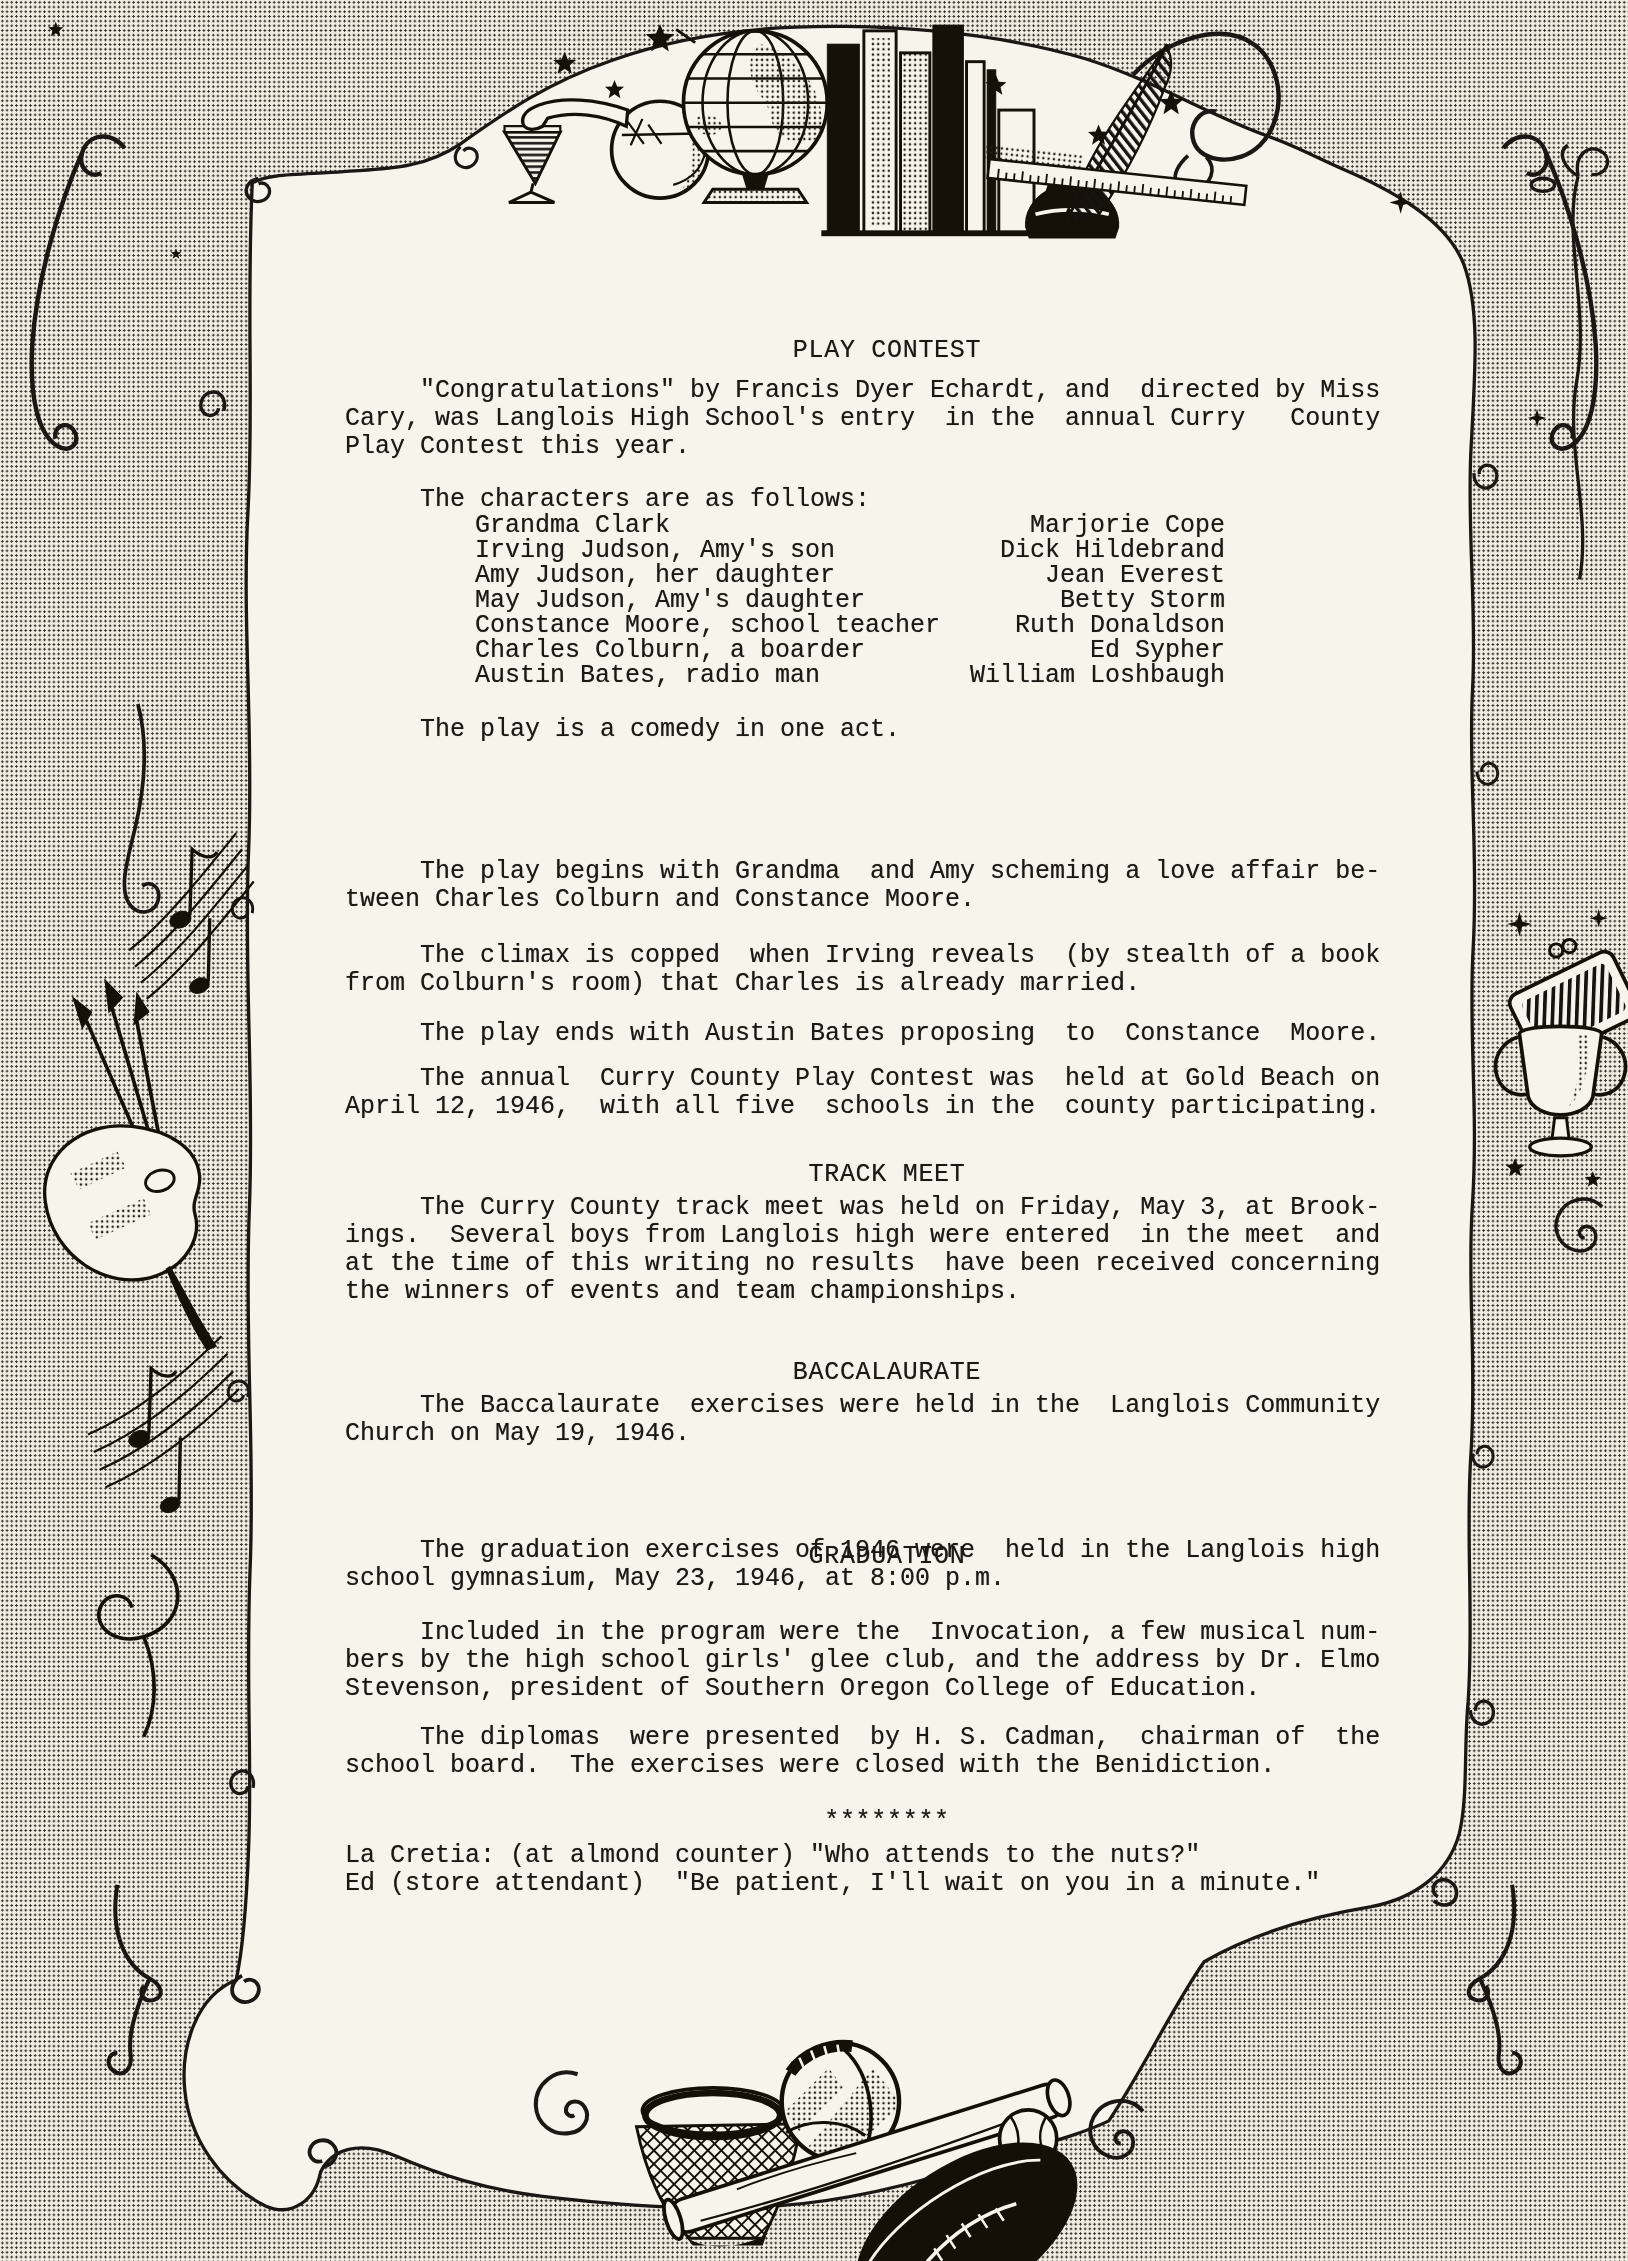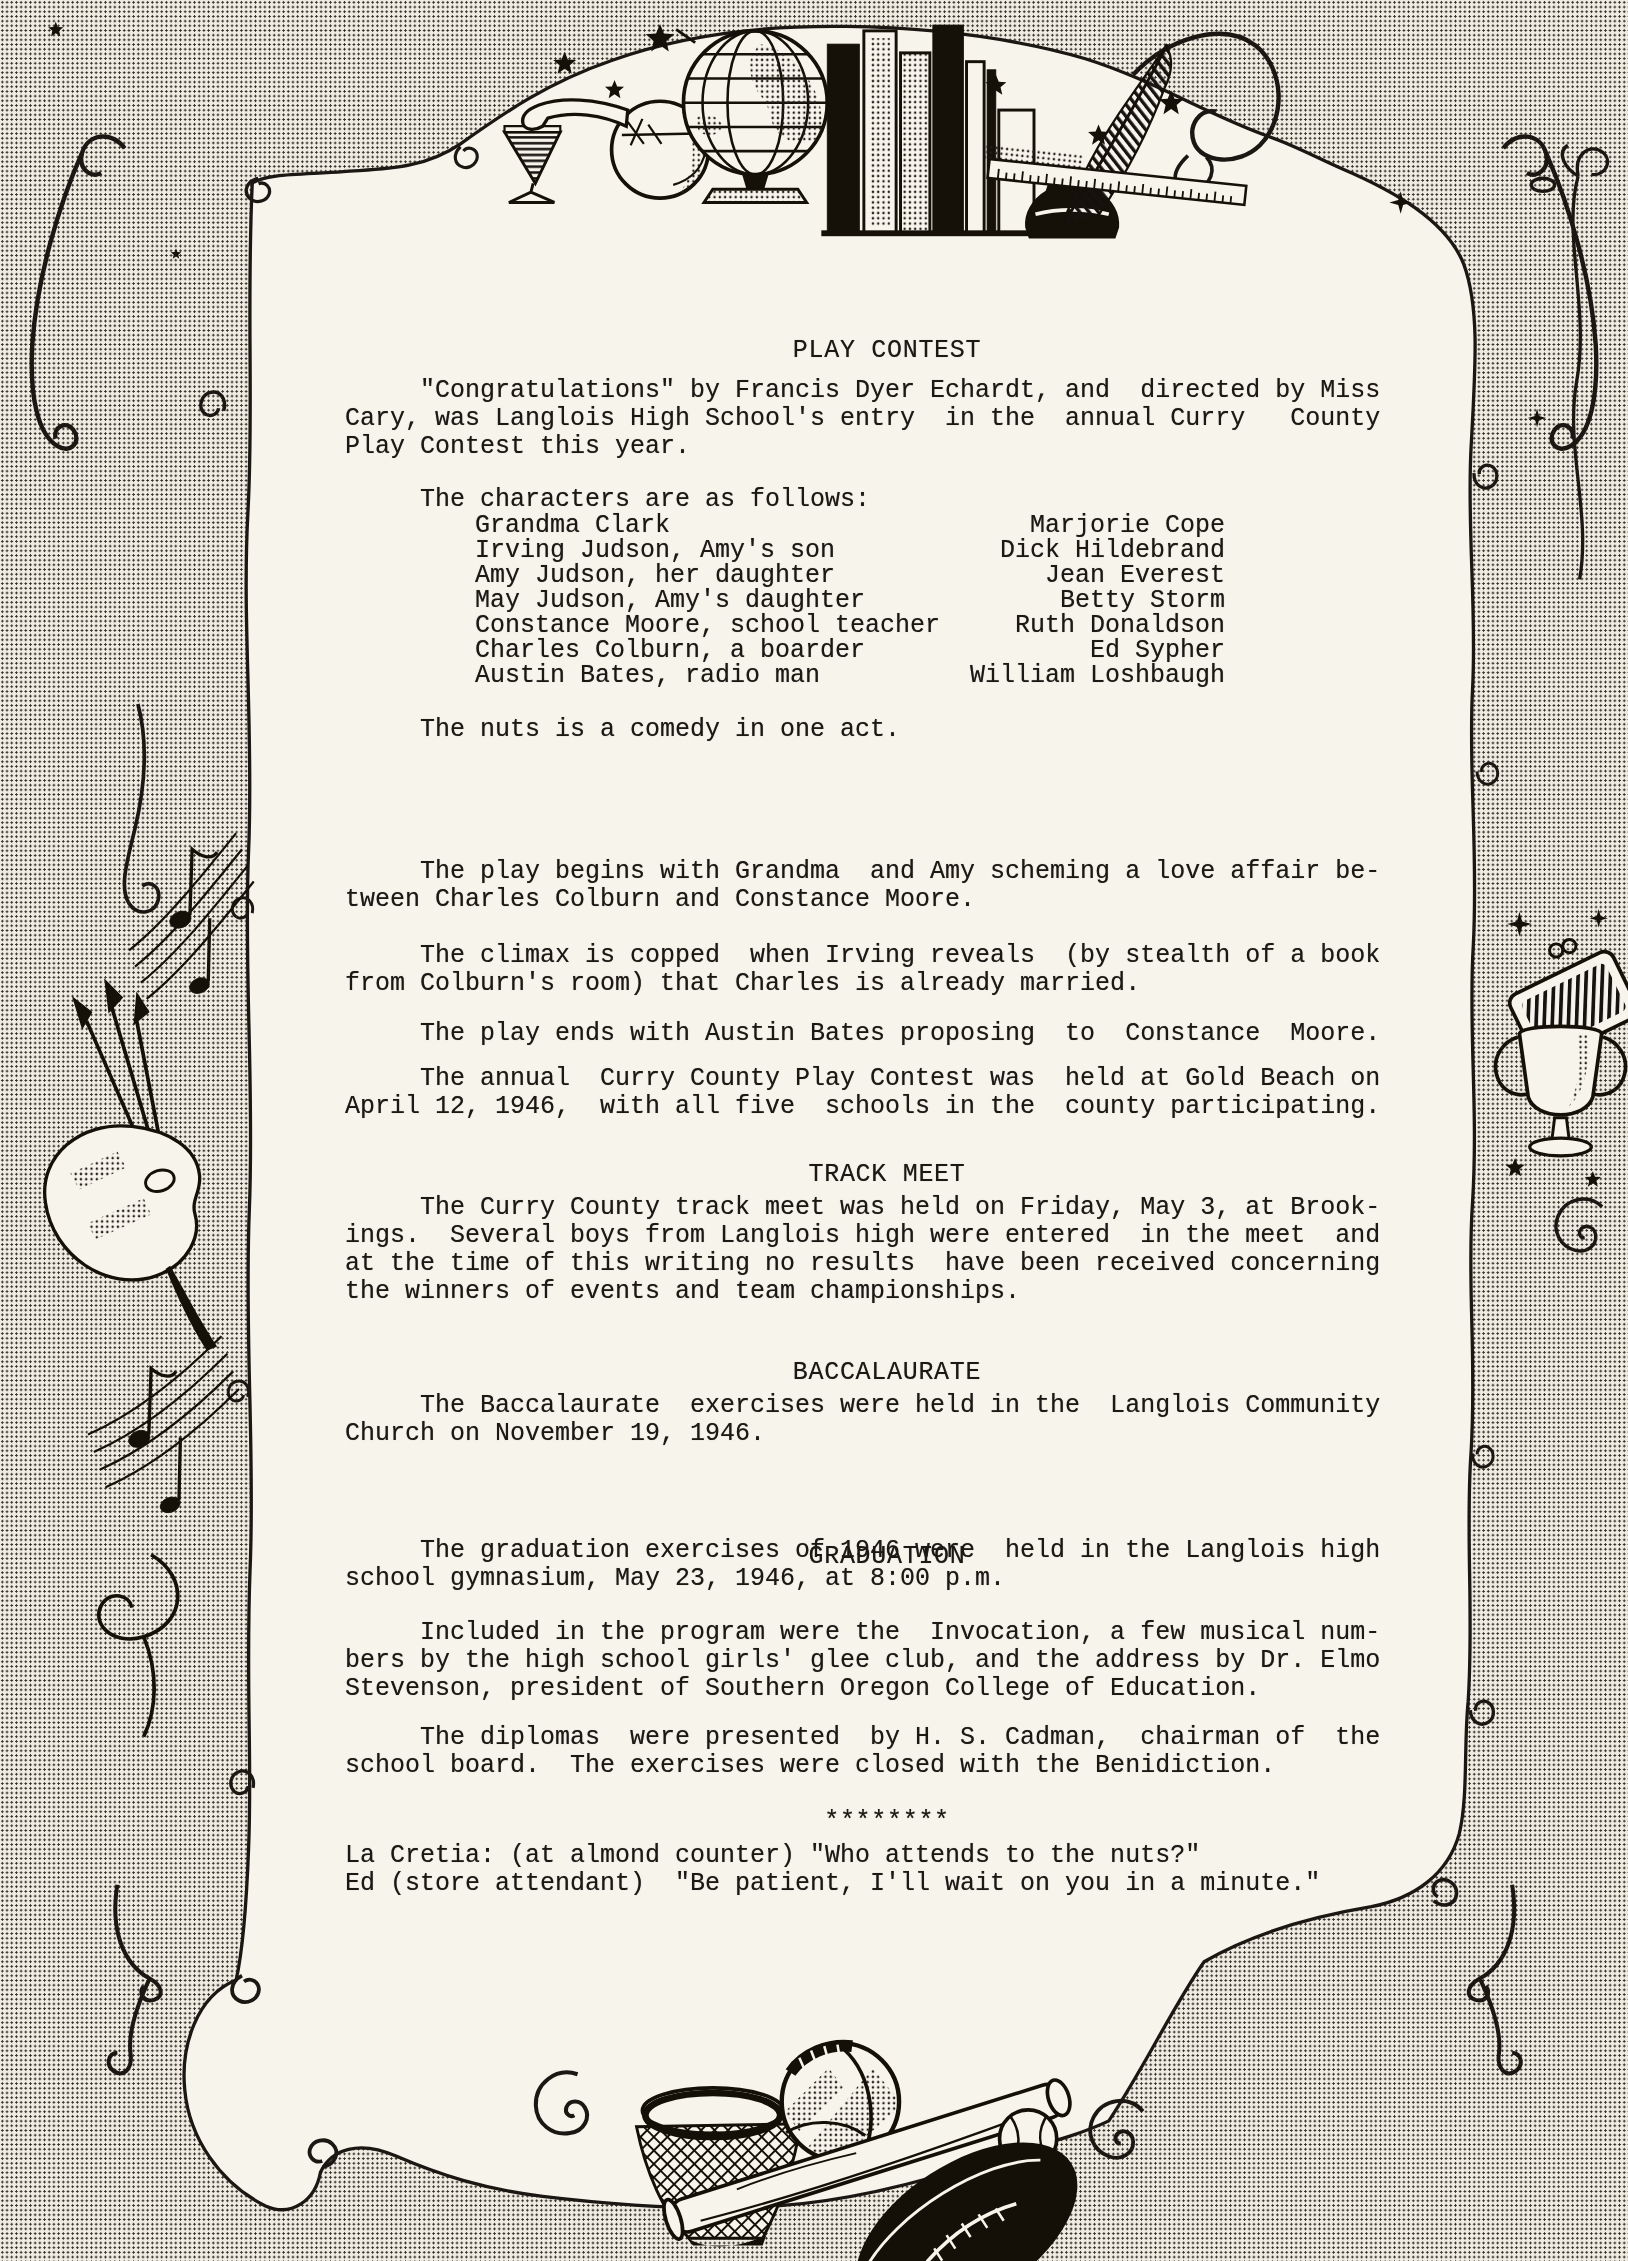--- a/index.html
+++ b/index.html
@@ -322,38 +322,38 @@
   <ul class="cast">
     <li><span>Grandma Clark</span><span>Marjorie Cope</span></li>
     <li><span>Irving Judson, Amy's son</span><span>Dick Hildebrand</span></li>
     <li><span>Amy Judson, her daughter</span><span>Jean Everest</span></li>
     <li><span>May Judson, Amy's daughter</span><span>Betty Storm</span></li>
     <li><span>Constance Moore, school teacher</span><span>Ruth Donaldson</span></li>
     <li><span>Charles Colburn, a boarder</span><span>Ed Sypher</span></li>
     <li><span>Austin Bates, radio man</span><span>William Loshbaugh</span></li>
   </ul>
 
-  <div class="t" style="top:716px">     The nuts is a comedy in one act.</div>
+  <div class="t" style="top:716px">     The play is a comedy in one act.</div>
   <div class="t" style="top:858px">     The play begins with Grandma  and Amy scheming a love affair be-
 tween Charles Colburn and Constance Moore.</div>
   <div class="t" style="top:942px">     The climax is copped  when Irving reveals  (by stealth of a book
 from Colburn's room) that Charles is already married.</div>
   <div class="t" style="top:1020px">     The play ends with Austin Bates proposing  to  Constance  Moore.</div>
   <div class="t" style="top:1065px">     The annual  Curry County Play Contest was  held at Gold Beach on
 April 12, 1946,  with all five  schools in the  county participating.</div>
 
   <h2 class="hd" style="top:1147px">TRACK MEET</h2>
   <div class="t" style="top:1194px">     The Curry County track meet was held on Friday, May 3, at Brook-
 ings.  Several boys from Langlois high were entered  in the meet  and
 at the time of this writing no results  have been received concerning
 the winners of events and team championships.</div>
 
   <h2 class="hd" style="top:1345px">BACCALAURATE</h2>
   <div class="t" style="top:1392px">     The Baccalaurate  exercises were held in the  Langlois Community
-Church on November 19, 1946.</div>
+Church on May 19, 1946.</div>
 
   <h2 class="hd" style="top:1529px">GRADUATION</h2>
   <div class="t" style="top:1537px">     The graduation exercises of 1946 were  held in the Langlois high
 school gymnasium, May 23, 1946, at 8:00 p.m.</div>
   <div class="t" style="top:1619px">     Included in the program were the  Invocation, a few musical num-
 bers by the high school girls' glee club, and the address by Dr. Elmo
 Stevenson, president of Southern Oregon College of Education.</div>
   <div class="t" style="top:1724px">     The diplomas  were presented  by H. S. Cadman,  chairman of  the
 school board.  The exercises were closed with the Benidiction.</div>
 

